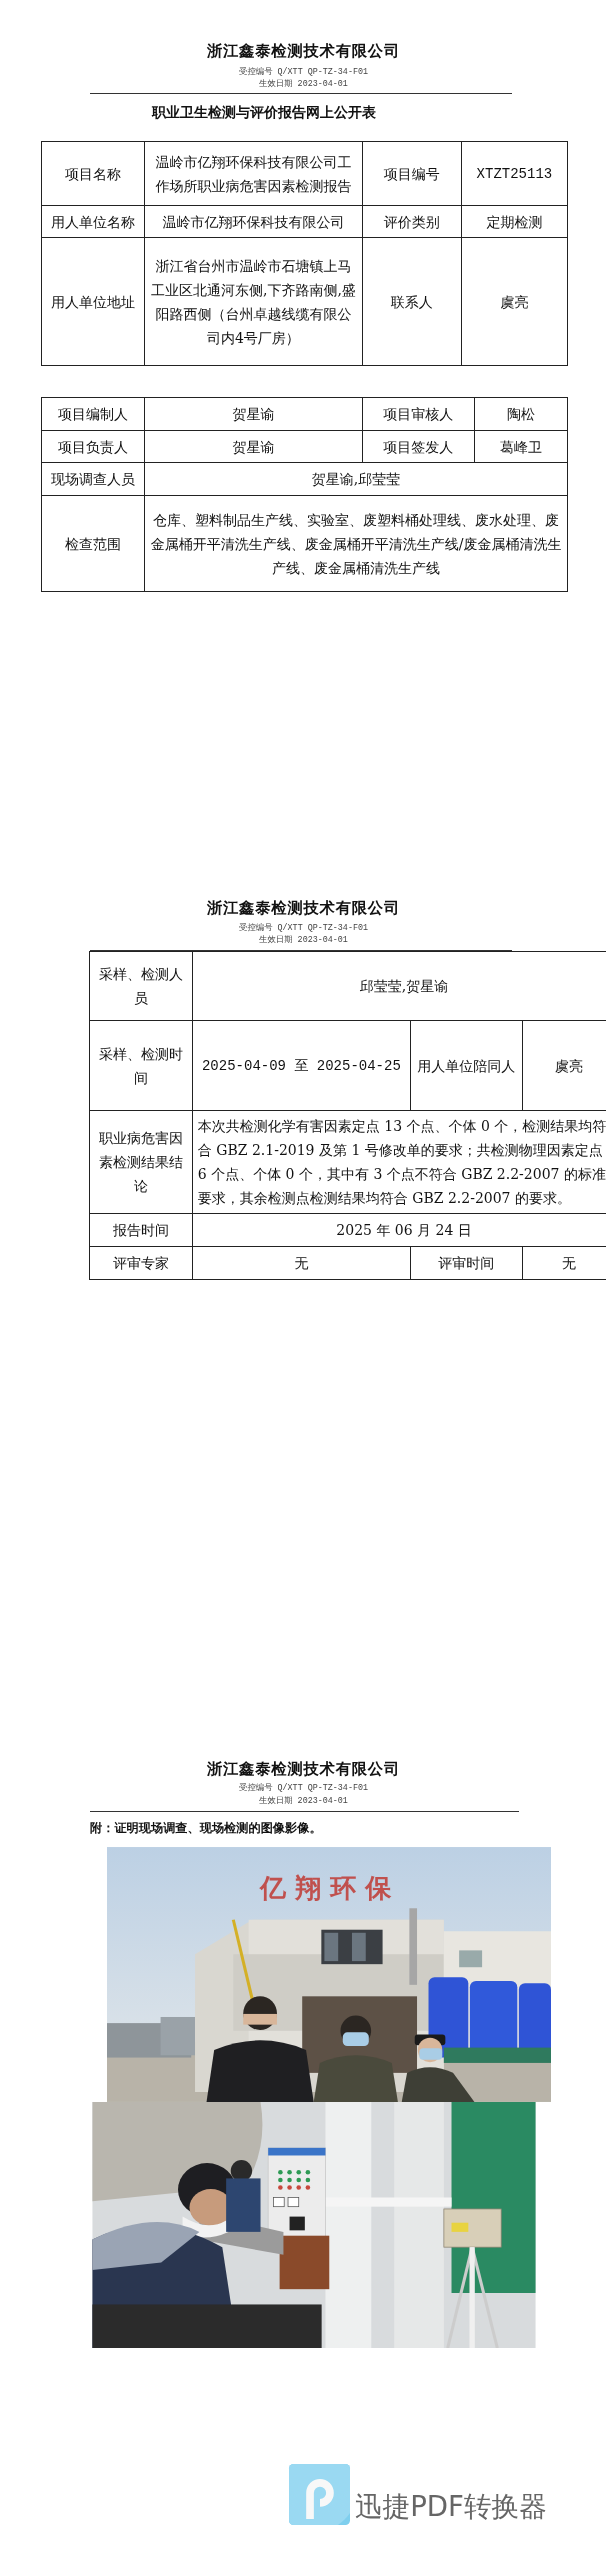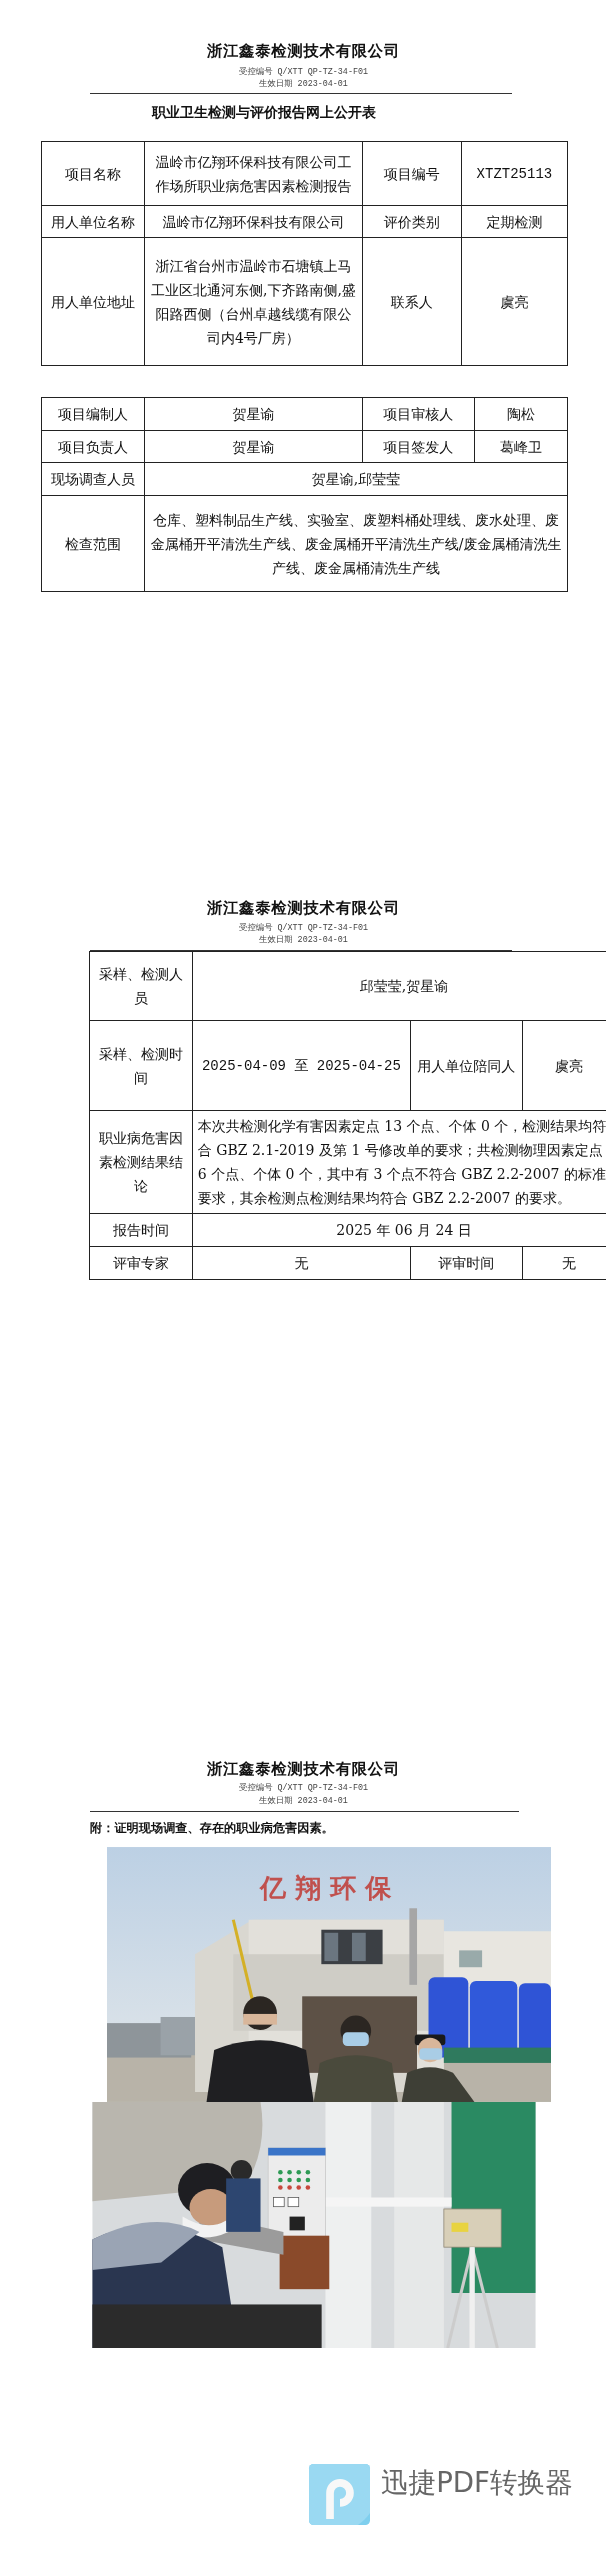--- a/index.html
+++ b/index.html
@@ -10,21 +10,21 @@
   .sub { left:0; width:607px; text-align:center; font-size:8.4px; color:#444; font-family:"Liberation Mono","DejaVu Sans Mono",monospace; }
   .rule { height:0; border-top:1.1px solid #333; }
   .report-title { left:0; width:528px; text-align:center; font-size:14px; font-weight:bold; }
   table.form { position:absolute; border-collapse:collapse; table-layout:fixed; }
   table.form td { border:1.1px solid #222; text-align:center; vertical-align:middle;
                   font-size:14px; font-weight:normal; line-height:24px; padding:3.1px 4.6px; box-sizing:border-box; }
   table.form td.left { text-align:left; }
   table.form td.mono { font-family:"Liberation Mono","DejaVu Sans Mono",monospace; }
   .caption { font-size:12.2px; font-weight:bold; }
   .photo { overflow:hidden; }
-  .watermark { display:flex; align-items:flex-start; gap:11px;margin-left:20px; }
+  .watermark { display:flex; align-items:flex-end; gap:5px; }
   .wm-logo { width:61px; height:61px; border-radius:4.6px; background:#7fcfee; position:relative; overflow:hidden; }
   .wm-logo .arc { position:absolute; left:-23px; top:-23px; width:92px; height:92px; border-radius:50%; background:#9ad9f2; }
   .wm-logo .p { position:absolute; left:13.8px; top:12.2px; width:34px; height:43px; }
   .wm-text { font-family:"DejaVu Sans","Liberation Sans",sans-serif; font-size:27.6px; color:#666; }
 </style>
 </head>
 <body>
 
 <div class="abs company" style="top:41px;">浙江鑫泰检测技术有限公司</div>
 <div class="abs sub" style="top:66px;">受控编号 Q/XTT QP-TZ-34-F01</div>
@@ -129,21 +129,21 @@
     <td>评审时间</td>
     <td>无</td>
   </tr>
 </tbody>
   </table>
 
 <div class="abs company" style="top:1759px;">浙江鑫泰检测技术有限公司</div>
 <div class="abs sub" style="top:1782px;">受控编号 Q/XTT QP-TZ-34-F01</div>
 <div class="abs sub" style="top:1795px;">生效日期 2023-04-01</div>
 <div class="abs rule" style="top:1811px; left:90px; width:429px;"></div>
-<div class="abs caption" style="top:1820px; left:90px;">附：证明现场调查、存在的职业病危害因素。</div>
+<div class="abs caption" style="top:1820px; left:90px;">附：证明现场调查、现场检测的图像影像。</div>
 
 <div class="abs photo" style="left:92px; top:1847px; width:444px; height:255px;margin-left:15px;">
   <svg width="444" height="255" viewBox="0 0 580 333">
     <defs>
       <linearGradient id="sky" x1="0" y1="0" x2="0" y2="1">
         <stop offset="0" stop-color="#bcd0e4"></stop>
           <stop offset="1" stop-color="#e4e8ea"></stop>
       </linearGradient>
     </defs>
     <rect width="580" height="333" fill="url(#sky)"></rect>

